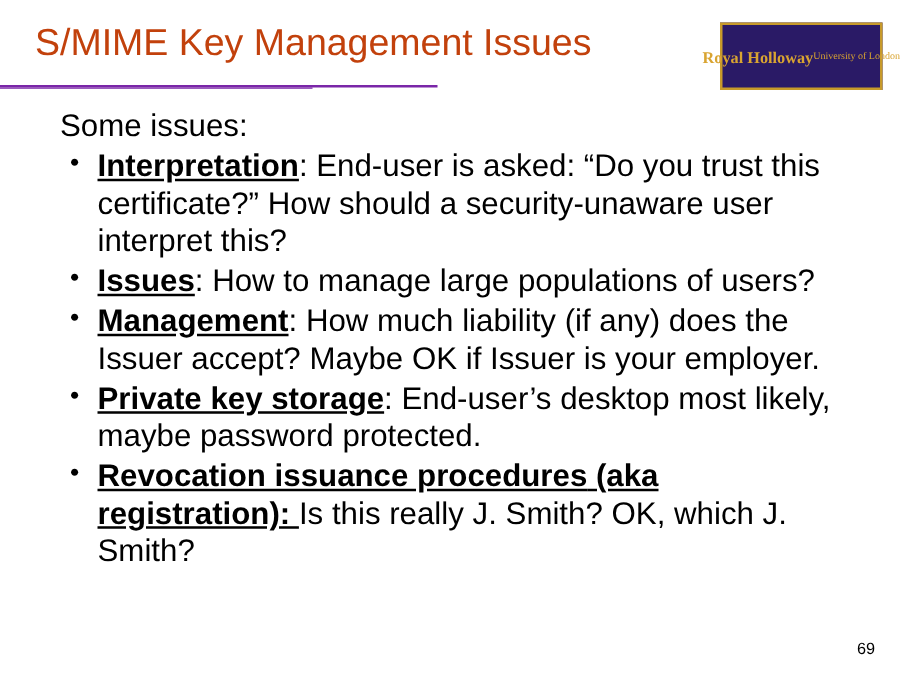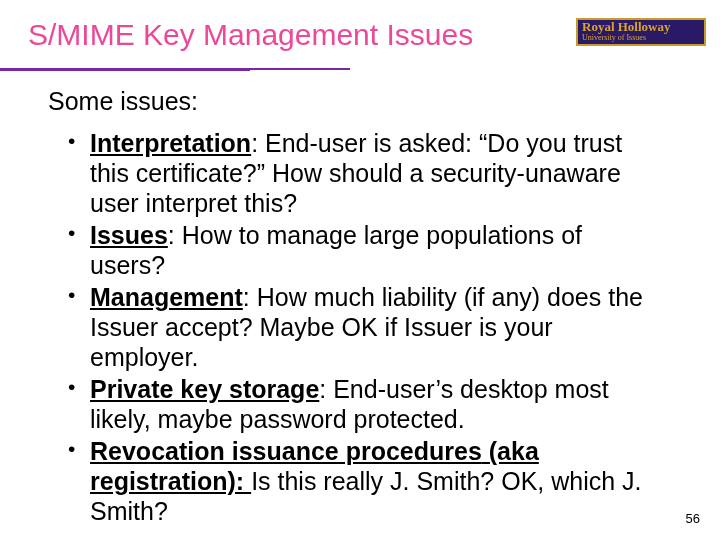--- a/index.html
+++ b/index.html
@@ -20,35 +20,36 @@
   }
   .header {
     position: relative;
     padding: 18px 28px 6px 28px;
     box-sizing: border-box;
   }
   .title {
     font-size: 30px;
     font-weight: 400;
     letter-spacing: 0px;
-    color: #ec4899;
+    color: #c2410c;
     margin: 0;
   }
   .logo {
     position: absolute;
     right: 14px;
     top: 18px;
     width: 130px;
-    height: 28px;
+    height: 54px;
     background: #2a1a66;
     border: 2px solid #c79a2a;
     box-sizing: border-box;
     display: flex;
-    flex-direction: column;
+    flex-direction: row;
     justify-content: center;
+    align-items: center;
     padding: 2px 4px;
   }
   .logo-line1 {
     font-family: Georgia, 'Times New Roman', serif;
     font-size: 13px;
     font-weight: bold;
     color: #d9a431;
     line-height: 1;
     white-space: nowrap;
   }
@@ -77,21 +78,21 @@
   }
   .body {
     padding: 28px 48px 0 48px;
     font-size: 25px;
     line-height: 1.2;
   }
   .lead {
     margin: 0 0 2px 0;
   }
   ul.bullets {
-    margin: 12px;
+    margin: 0;
     padding: 0 0 0 26px;
     list-style: none;
   }
   ul.bullets > li {
     position: relative;
     margin: 0 0 2px 0;
     padding-left: 4px;
   }
   ul.bullets > li::before {
     content: "•";
@@ -117,21 +118,21 @@
 </style>
 </head>
 <body>
 
 <div class="slide">
 
   <div class="header">
     <h1 class="title">S/MIME Key Management Issues</h1>
     <div class="logo">
       <div class="logo-line1">Royal Holloway</div>
-      <div class="logo-line2">University of Issues</div>
+      <div class="logo-line2">University of London</div>
     </div>
   </div>
 
   <div class="rule"></div>
   <div class="rule-short"></div>
 
   <div class="body">
     <p class="lead">Some issues:</p>
     <ul class="bullets">
       <li>
@@ -145,14 +146,14 @@
       </li>
       <li>
         <span class="term u">Private key storage</span><span>: End-user’s desktop most likely, maybe password protected.</span>
       </li>
       <li>
         <span class="term u">Revocation issuance procedures</span><span class="term"> (aka registration): </span><span>Is this really J. Smith? OK, which J. Smith?</span>
       </li>
     </ul>
   </div>
 
-  <div class="pagenum">56</div>
+  <div class="pagenum">69</div>
 </div>
 
 </body></html>

